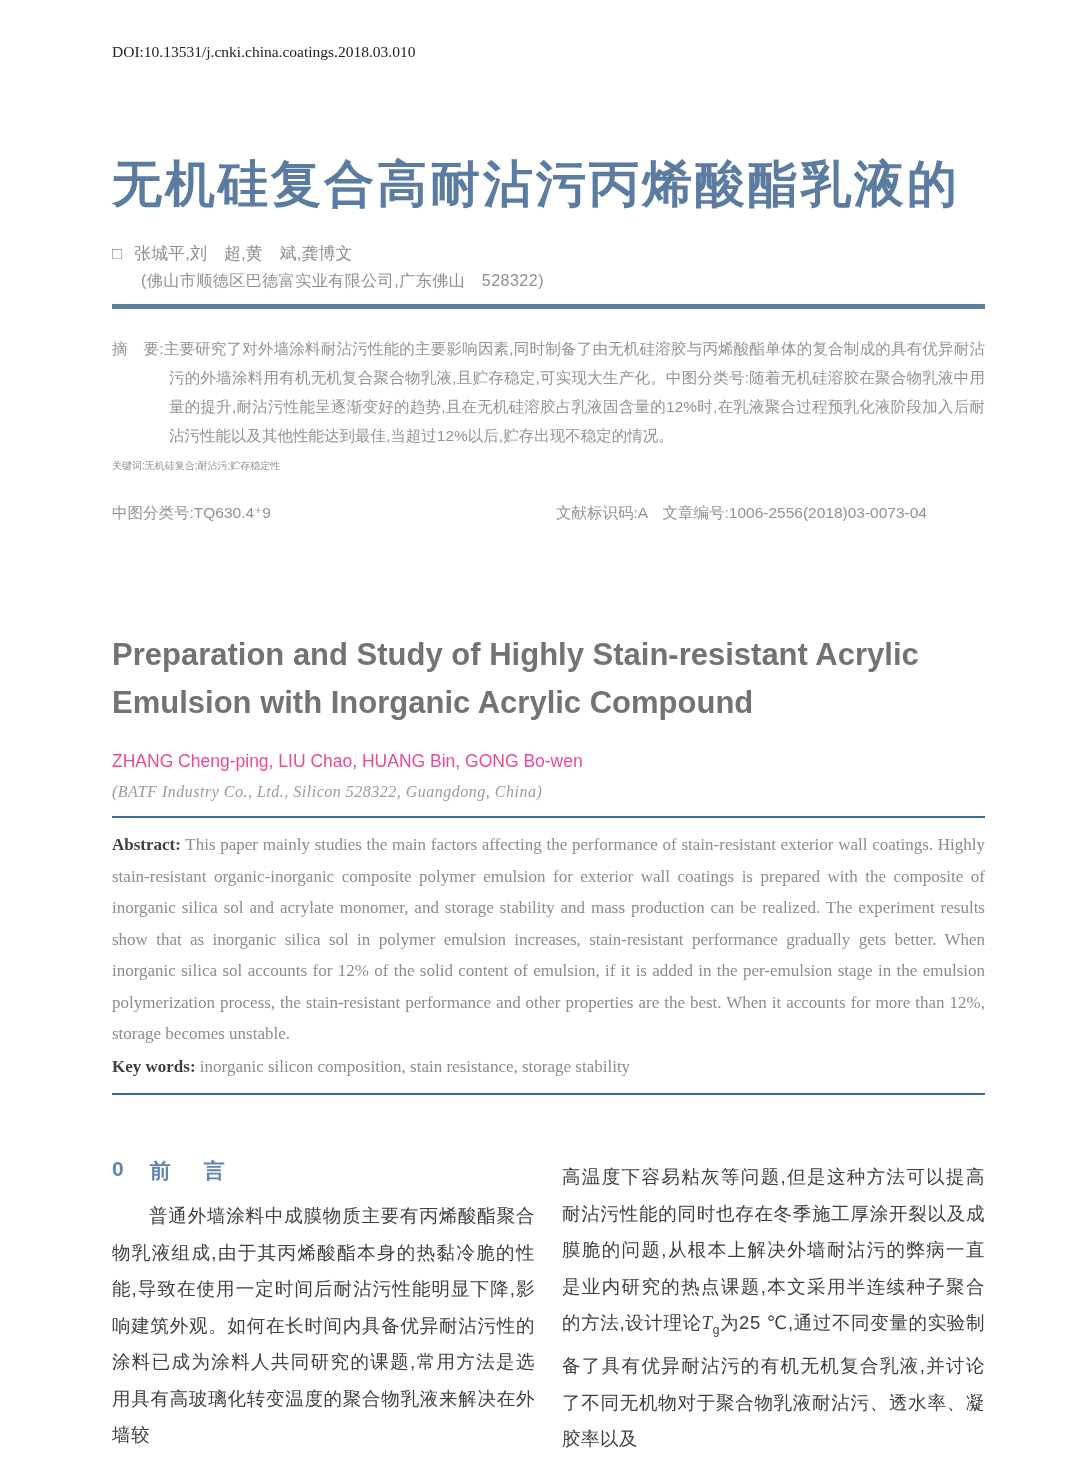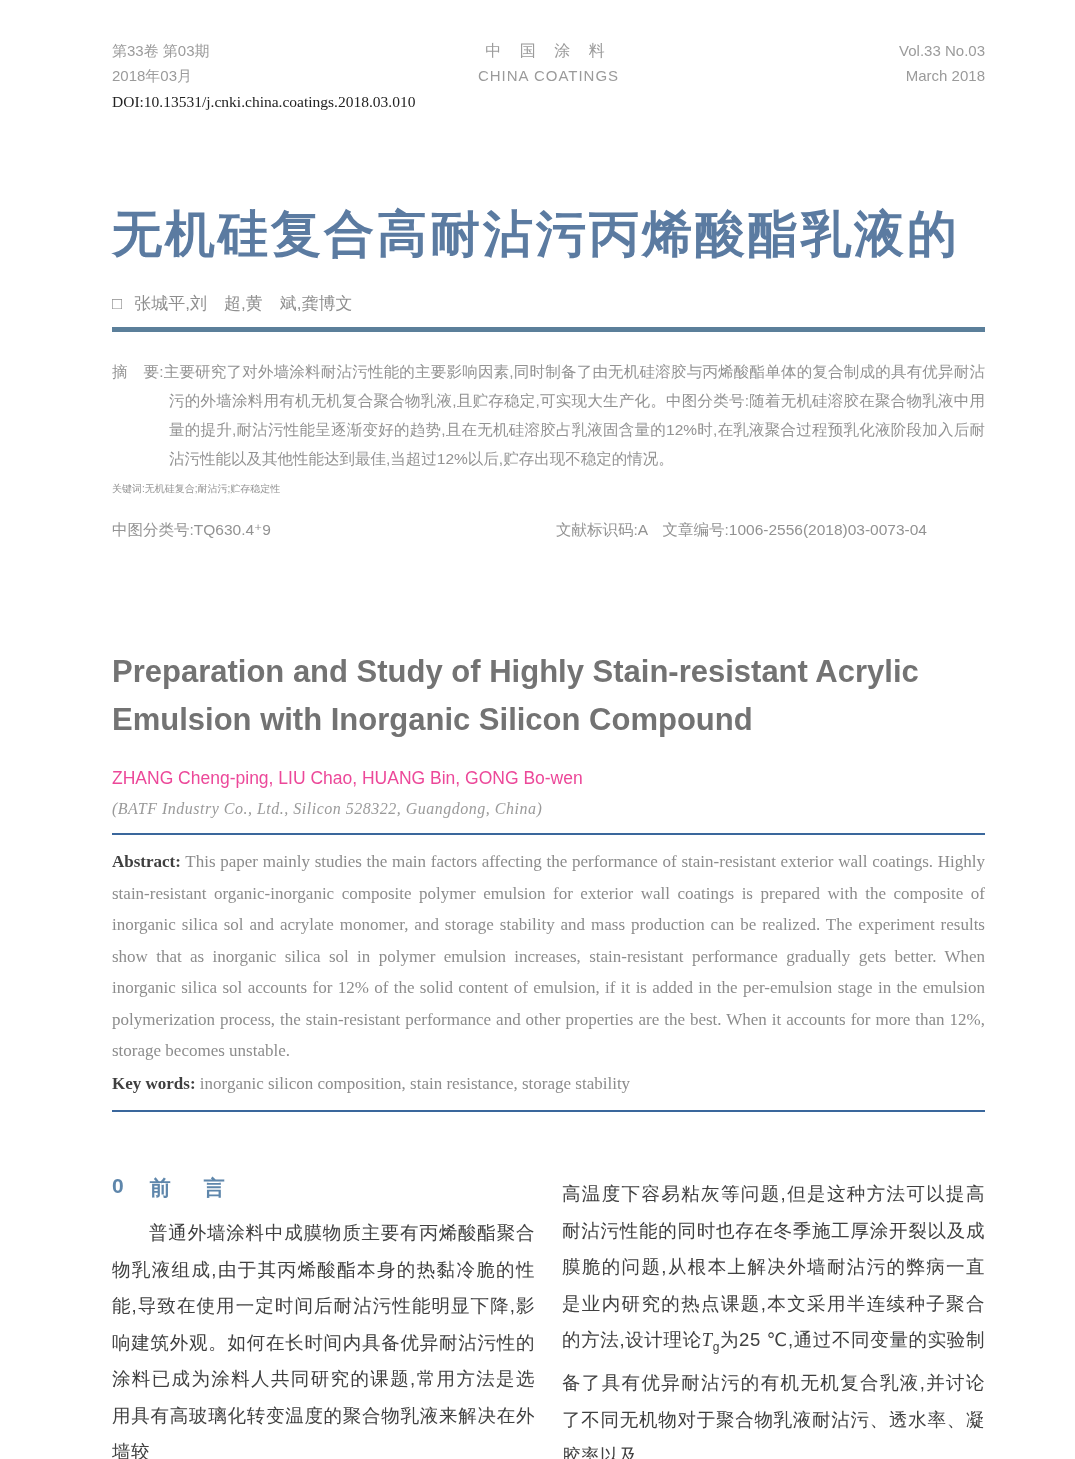--- a/index.html
+++ b/index.html
@@ -45,21 +45,21 @@
   .abs-cn {
     margin-top: 25px;
     color: #929292;
     font-size: 15.5px;
     line-height: 29px;
     padding-left: 57px;
     text-indent: -57px;
     text-align: justify;
   }
   .kw-cn { margin-top: 1px; color: #929292; font-size: 10px; line-height: 29px; }
-  .clc-row { margin-top: 17px; display: flex; color: #929292; font-size: 15.5px; padding-right: 58px; }
+  .clc-row { margin-top: 23px; display: flex; color: #929292; font-size: 15.5px; padding-right: 58px; }
   .clc-row .clc-item2 { margin-left: 285px; }
   .clc-row .clc-item3 { margin-left: auto; }
   
   .en-title {
     margin-top: 107px;
     color: #737373;
     font-size: 31px;
     font-weight: bold;
     line-height: 48px;
     letter-spacing: 0px;
@@ -108,58 +108,45 @@
   .intro-p.indent { text-indent: 2em; }
   .intro-col-right .intro-p { margin-top: 2px; }
   .tsym { font-family: "Liberation Serif", "DejaVu Serif", serif; font-style: italic; }
   .tsub { font-size: 12px; vertical-align: sub; }
 </style>
 </head>
 <body>
 
 <div class="page">
 
-  <div class="masthead">
-    <div class="mh-left">
-      <div>第33卷 第03期</div>
-      <div>2018年03月</div>
-    </div>
-    <div class="mh-center">
-      <div class="journal-cn">中 国 涂 料</div>
-      <div class="journal-en">CHINA COATINGS</div>
-    </div>
-    <div class="mh-right">
-      <div>Vol.33 No.03</div>
-      <div>March 2018</div>
-    </div>
-  </div>
   <div class="doi-line">DOI:10.13531/j.cnki.china.coatings.2018.03.010</div>
 
   <h1 class="cn-title">
     <div>无机硅复合高耐沾污丙烯酸酯乳液的</div>
   </h1>
 
   <div class="cn-authors">
     <span>□</span>
     <span>张城平,刘　超,黄　斌,龚博文</span>
   </div>
+  <div class="cn-affil">(佛山市顺德区巴德富实业有限公司,广东佛山　528322)</div>
 
   <div class="thick-bar"></div>
 
   <p class="abs-cn"><span>摘　要:</span><span>主要研究了对外墙涂料耐沾污性能的主要影响因素,同时制备了由无机硅溶胶与丙烯酸酯单体的复合制成的具有优异耐沾污的外墙涂料用有机无机复合聚合物乳液,且贮存稳定,可实现大生产化。中图分类号:随着无机硅溶胶在聚合物乳液中用量的提升,耐沾污性能呈逐渐变好的趋势,且在无机硅溶胶占乳液固含量的12%时,在乳液聚合过程预乳化液阶段加入后耐沾污性能以及其他性能达到最佳,当超过12%以后,贮存出现不稳定的情况。</span></p>
   <div class="kw-cn">关键词:无机硅复合;耐沾污;贮存稳定性</div>
   <div class="clc-row">
     <span class="clc-item1">中图分类号:TQ630.4⁺9</span>
     <span class="clc-item2">文献标识码:A</span>
     <span class="clc-item3">文章编号:1006-2556(2018)03-0073-04</span>
   </div>
 
   <h2 class="en-title">
     <div>Preparation and Study of Highly Stain-resistant Acrylic</div>
-    <div>Emulsion with Inorganic Silicon Compound</div>
+    <div>Emulsion with Inorganic Acrylic Compound</div>
   </h2>
   <div class="en-authors">ZHANG Cheng-ping, LIU Chao, HUANG Bin, GONG Bo-wen</div>
   <div class="en-affil">(BATF Industry Co., Ltd., Silicon 528322, Guangdong, China)</div>
 
   <div class="thin-rule"></div>
 
   <p class="abs-en"><span class="bold-label">Abstract:</span><span> This paper mainly studies the main factors affecting the performance of stain-resistant exterior wall coatings. Highly stain-resistant organic-inorganic composite polymer emulsion for exterior wall coatings is prepared with the composite of inorganic silica sol and acrylate monomer, and storage stability and mass production can be realized. The experiment results show that as inorganic silica sol in polymer emulsion increases, stain-resistant performance gradually gets better. When inorganic silica sol accounts for 12% of the solid content of emulsion, if it is added in the per-emulsion stage in the emulsion polymerization process, the stain-resistant performance and other properties are the best. When it accounts for more than 12%, storage becomes unstable.</span></p>
   <p class="kw-en"><span class="bold-label">Key words:</span><span> inorganic silicon composition, stain resistance, storage stability</span></p>
 
   <div class="thin-rule2"></div>

